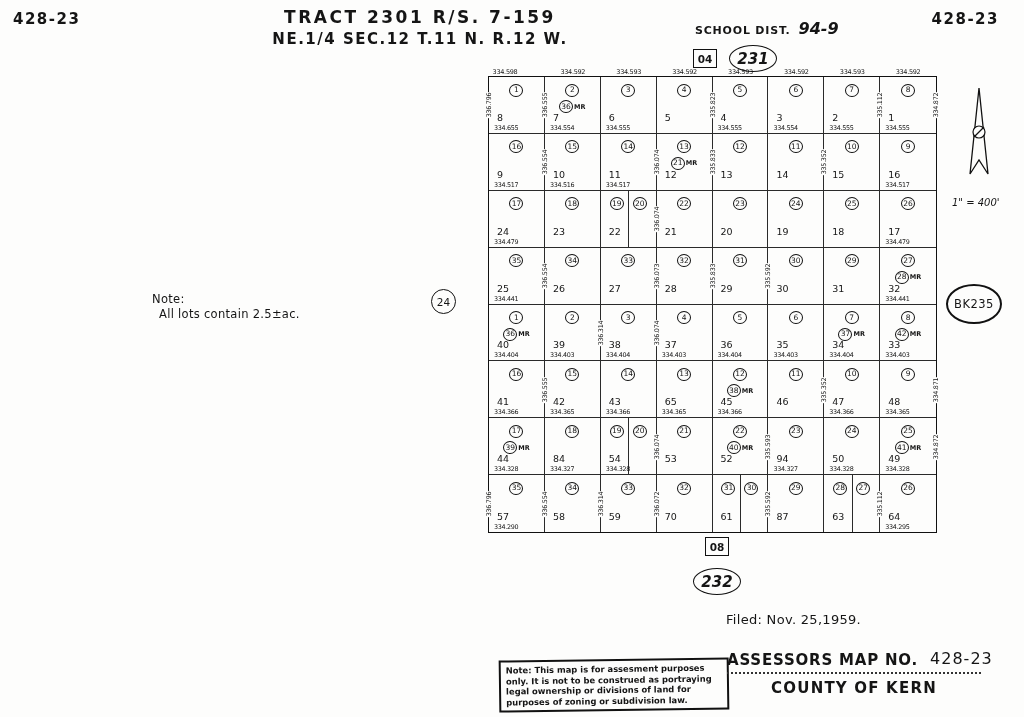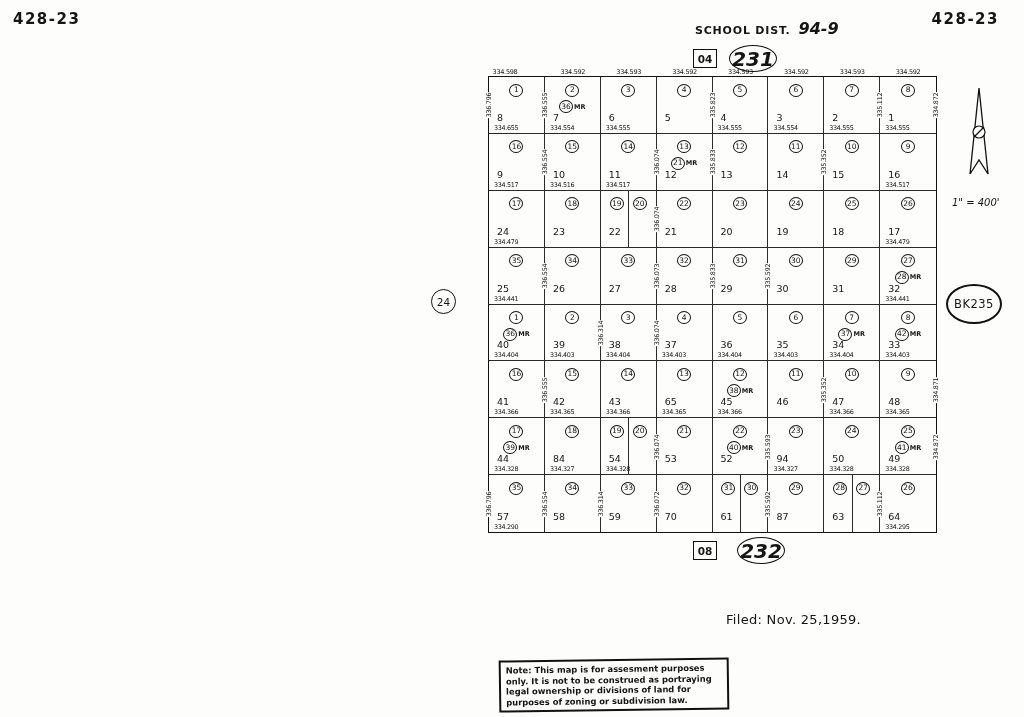--- a/index.html
+++ b/index.html
@@ -10,23 +10,23 @@
   
   .sheet-no-left{position:absolute;left:13px;top:10px;font-size:15px;letter-spacing:1.5px;font-weight:600;}
   .title-block{position:absolute;left:250px;top:7px;width:340px;text-align:center;}
   .t1{font-size:17px;letter-spacing:2.5px;font-weight:600;}
   .t2{font-size:15px;letter-spacing:1.5px;margin-top:3px;font-weight:600;}
   .school{position:absolute;left:695px;top:19px;white-space:nowrap;}
   .school-label{font-size:11px;letter-spacing:0.8px;font-weight:600;}
   .school-val{font-style:italic;font-size:16px;margin-left:8px;font-weight:600;}
   .sheet-no-right{position:absolute;right:25px;top:10px;font-size:15px;letter-spacing:1.5px;font-weight:600;}
   .ref-top{position:absolute;left:693px;top:45px;display:flex;align-items:center;gap:12px;}
-  .ref-bottom{position:absolute;left:693px;top:537px;display:flex;align-items:center;gap:20px;}
+  .ref-bottom{position:absolute;left:693px;top:537px;display:flex;align-items:center;gap:12px;flex-direction:column;}
   .refbox{display:inline-flex;align-items:center;justify-content:center;border:1.5px solid #111;width:22px;height:17px;font-size:10.5px;font-weight:600;}
-  .refellipse{display:inline-flex;align-items:center;justify-content:center;border:1.6px solid #111;width:46px;height:25px;border-radius:50%;font-style:italic;font-size:20px;font-weight:600;}
+  .refellipse{display:inline-flex;align-items:center;justify-content:center;border:1.6px solid #111;width:46px;height:25px;border-radius:50%;font-style:italic;font-size:15px;font-weight:600;}
   
   .note{position:absolute;left:152px;top:292px;font-size:11.5px;letter-spacing:0.3px;}
   .note-ind{margin-left:7px;margin-top:1px;}
   .circle-24{position:absolute;left:431px;top:289px;width:23px;height:23px;border:1.4px solid #111;border-radius:50%;display:flex;align-items:center;justify-content:center;font-size:10.5px;}
   .bk{position:absolute;left:946px;top:284px;width:52px;height:36px;border:2.2px solid #111;border-radius:50%;display:flex;align-items:center;justify-content:center;font-weight:normal;font-size:11.5px;letter-spacing:0.5px;}
   .north{position:absolute;left:964px;top:86px;}
   .scale{position:absolute;left:952px;top:197px;font-style:italic;font-size:10px;white-space:nowrap;}
   
   .lot-grid{position:absolute;left:488px;top:76px;width:447px;height:455px;border:1.6px solid #111;overflow:visible;}
   .cell{position:absolute;box-sizing:border-box;}
@@ -51,32 +51,40 @@
   .a-no{font-weight:normal;font-size:16px;letter-spacing:1px;margin-left:12px;position:relative;top:-1px;}
   .a-line2{font-size:15px;font-weight:bold;letter-spacing:1.2px;text-align:center;margin-top:5px;}
 </style>
 </head>
 <body>
 
 <div class="sheet">
 
   <div class="sheet-no-left">428-23</div>
 
+  <div class="title-block">
+    <div class="t1">TRACT 2301 R/S. 7-159</div>
+    <div class="t2">NE.1/4 SEC.12 T.11 N. R.12 W.</div>
+  </div>
 
   <div class="school">
     <span class="school-label">SCHOOL DIST.</span><span class="school-val">94-9</span>
   </div>
 
   <div class="sheet-no-right">428-23</div>
 
   <div class="ref-top">
     <span class="refbox">04</span>
     <span class="refellipse">231</span>
   </div>
 
+  <div class="note">
+    <div>Note:</div>
+    <div class="note-ind">All lots contain 2.5±ac.</div>
+  </div>
 
   <div class="circle-24">24</div>
 
   <div class="lot-grid">
       <span class="topdim" style="left: 16px;">334.598</span>
       <span class="topdim" style="left: 83.8125px;">334.592</span>
       <span class="topdim" style="left: 139.688px;">334.593</span>
       <span class="topdim" style="left: 195.562px;">334.592</span>
       <span class="topdim" style="left: 251.438px;">334.593</span>
       <span class="topdim" style="left: 307.312px;">334.592</span>
@@ -566,14 +574,20 @@
 
   <div class="filed">Filed: Nov. 25,1959.</div>
 
   <div class="stamp">
     <div>Note: This map is for assesment purposes</div>
     <div>only. It is not to be construed as portraying</div>
     <div>legal ownership or divisions of land for</div>
     <div>purposes of zoning or subdivision law.</div>
   </div>
 
+  <div class="assessors">
+    <div class="a-line1">
+      <span>ASSESSORS MAP NO.</span><span class="a-no">428-23</span>
+    </div>
+    <div class="a-line2">COUNTY OF KERN</div>
+  </div>
 
 </div>
 
 </body></html>

